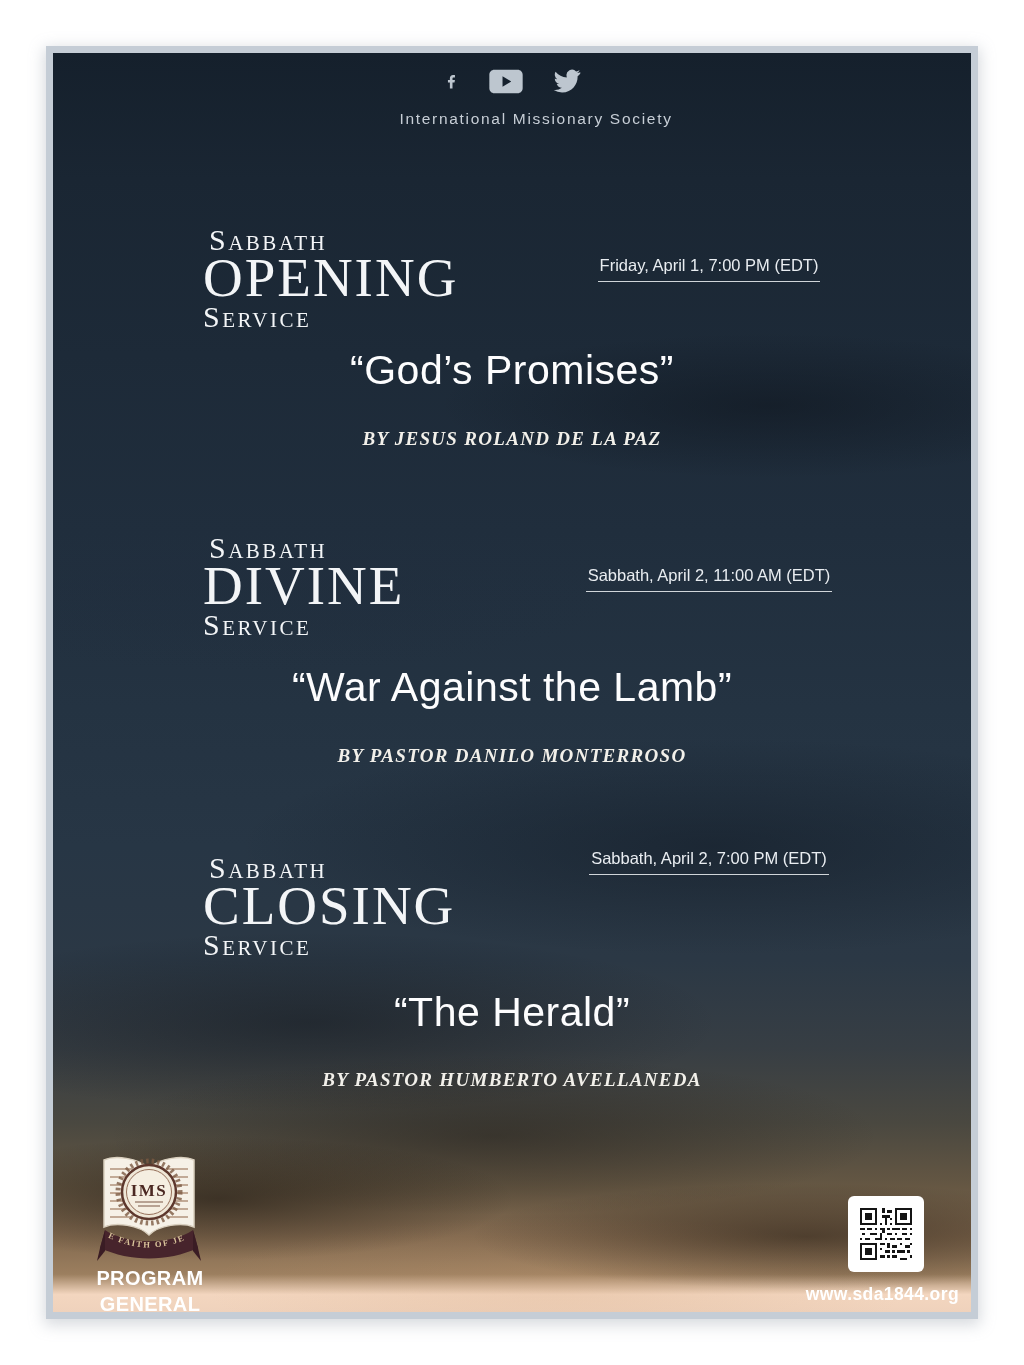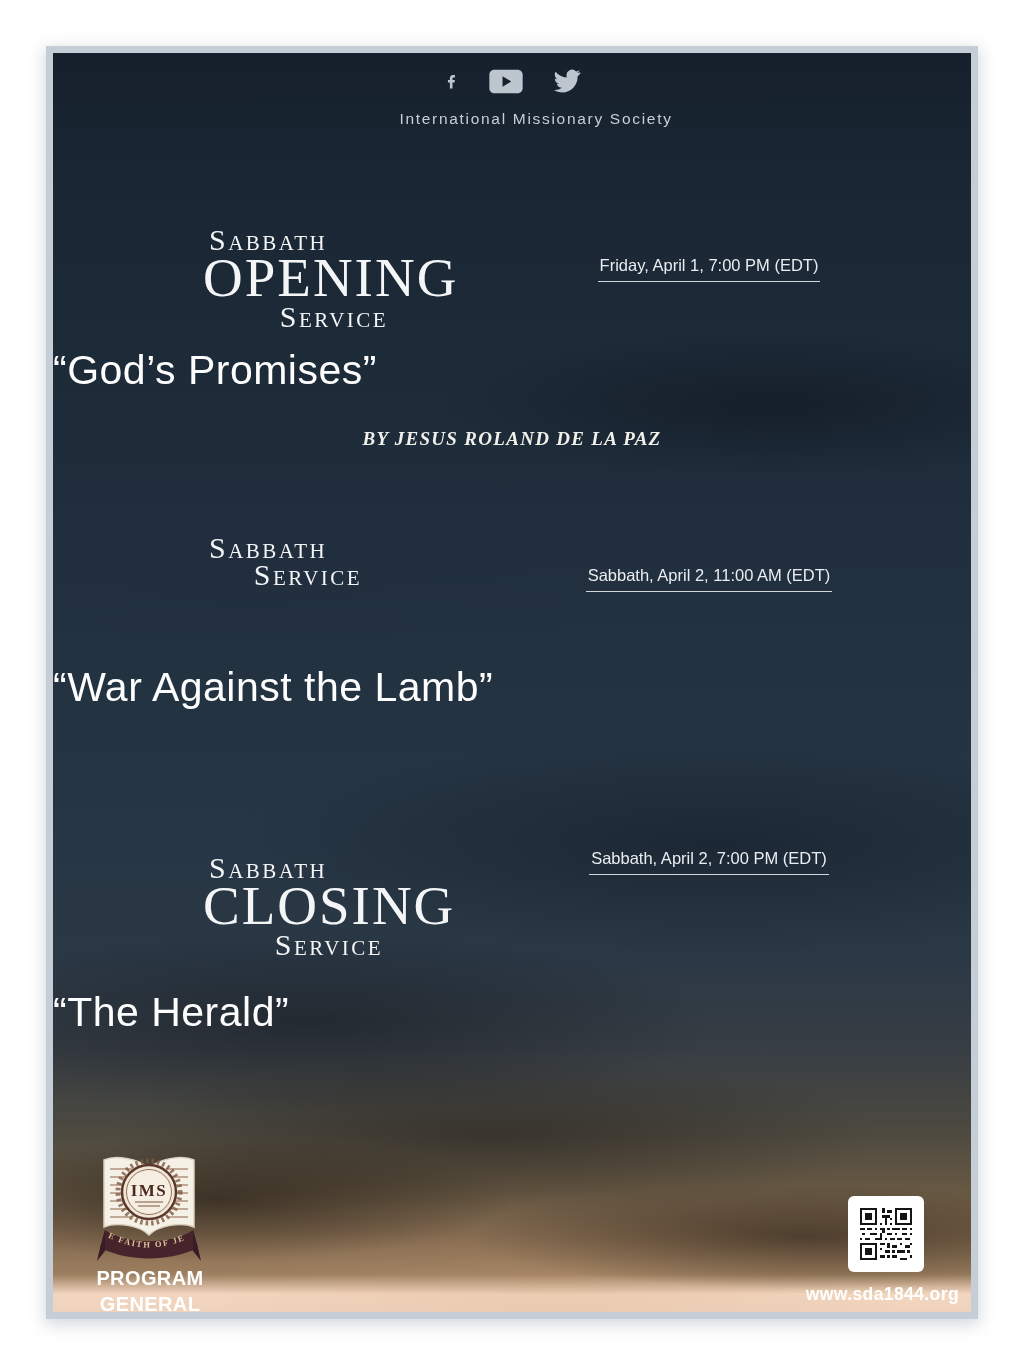--- a/index.html
+++ b/index.html
@@ -43,40 +43,40 @@
   .svc-kicker {
     font-family: "Liberation Serif", serif; font-variant: small-caps;
     font-size: 30px; line-height: .85; letter-spacing: 2.5px; padding-left: 6px;
   }
   .svc-big {
     font-family: "Liberation Serif", serif;
     font-size: 55px; line-height: .92; letter-spacing: 2px; font-weight: 400;
   }
   .svc-sub {
     font-family: "Liberation Serif", serif; font-variant: small-caps;
-    font-size: 30px; line-height: .95; letter-spacing: 2.5px; text-align: center;
+    font-size: 30px; line-height: .95; letter-spacing: 2.5px; text-align: left;
   }
   .h1-block { top: 174px; width: 262px; }
   .h2-block { top: 482px; width: 210px; }
   .h3-block { top: 802px; width: 252px; }
 
   
   .svc-date {
     position: absolute; left: 500px; width: 312px; text-align: center;
     color: #e9edf1; font-size: 16.5px;
   }
   .svc-date span {
     display: inline-block; padding: 0 2px 6px 2px;
     border-bottom: 1.5px solid rgba(240,243,246,.85);
   }
   .d1 { top: 203px; } .d2 { top: 513px; } .d3 { top: 796px; }
 
   
   .sermon {
-    position: absolute; left: 0; width: 100%; text-align: left;
+    position: absolute; left: 0; width: 100%; text-align: center;
     color: #fdfdfe; font-size: 41px; font-weight: 400; letter-spacing: .5px;
   }
   .t1 { top: 294px; } .t2 { top: 611px; } .t3 { top: 936px; }
   .speaker {
     position: absolute; left: 0; width: 100%; text-align: center;
     font-family: "Liberation Serif", serif; font-style: italic; font-weight: bold;
     color: #f2f0ea; font-size: 19px; letter-spacing: 1.3px;
   }
   .p1 { top: 375px; } .p2 { top: 692px; } .p3 { top: 1016px; }
 
@@ -125,36 +125,39 @@
     <div class="svc-sub">Service</div>
   </div>
   <div class="svc-date d1">
     <span>Friday, April 1, 7:00 PM (EDT)</span>
   </div>
   <div class="sermon t1">“God’s Promises”</div>
   <div class="speaker p1">BY JESUS ROLAND DE LA PAZ</div>
 
   <div class="svc-heading h2-block">
     <div class="svc-kicker">Sabbath</div>
+    <div class="svc-big">DIVINE</div>
     <div class="svc-sub">Service</div>
   </div>
   <div class="svc-date d2">
     <span>Sabbath, April 2, 11:00 AM (EDT)</span>
   </div>
   <div class="sermon t2">“War Against the Lamb”</div>
+  <div class="speaker p2">BY PASTOR DANILO MONTERROSO</div>
 
   <div class="svc-heading h3-block">
     <div class="svc-kicker">Sabbath</div>
     <div class="svc-big">CLOSING</div>
     <div class="svc-sub">Service</div>
   </div>
   <div class="svc-date d3">
     <span>Sabbath, April 2, 7:00 PM (EDT)</span>
   </div>
   <div class="sermon t3">“The Herald”</div>
+  <div class="speaker p3">BY PASTOR HUMBERTO AVELLANEDA</div>
 
   <div class="logo-box">
     <svg width="108" height="112" viewBox="0 0 108 112" aria-hidden="true">
       <defs>
         <path id="ribbonArc" d="M16 86 Q54 103 92 86"></path>
       </defs>
 
       <path d="M54 15 C43 5, 20 2, 9 7 L9 74 C21 69, 44 72, 54 82 C64 72, 87 69, 99 74 L99 7 C88 2, 65 5, 54 15 Z" fill="#f6f1e7" stroke="#d9cfbe" stroke-width="1.5"></path>
 
       <g stroke="#a5836a" stroke-width="1.4" opacity=".85">

